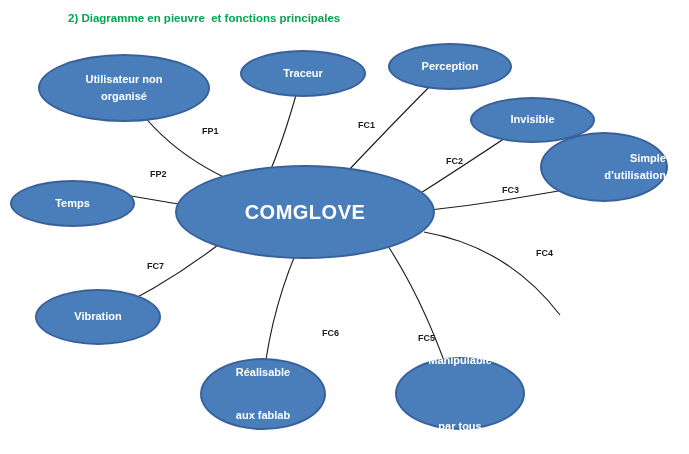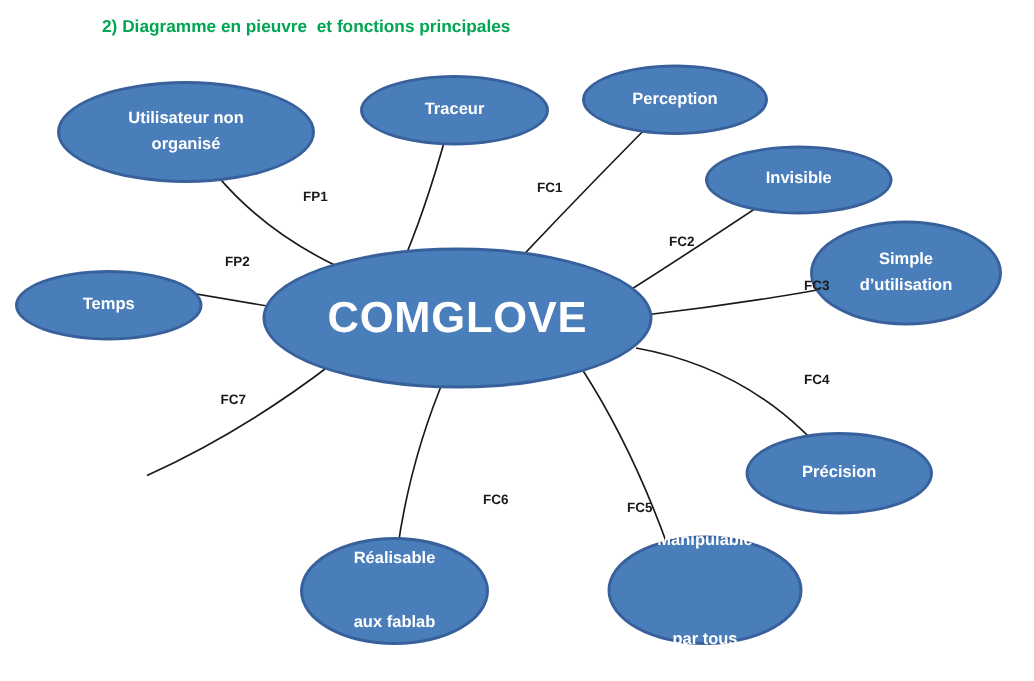--- a/index.html
+++ b/index.html
@@ -50,45 +50,45 @@
     color: #ffffff;
     font-weight: bold;
     font-size: 11px;
     line-height: 1.55;
     text-align: center;
     z-index: 1;
     box-sizing: border-box;
   }
   .node.center-node {
     left: 175px; top: 165px; width: 260px; height: 94px;
-    font-size: 29px;
+    font-size: 20px;
     letter-spacing: 0.5px;
   }
   #n-utilisateur { left: 38px;  top: 54px;  width: 172px; height: 68px; }
   #n-traceur     { left: 240px; top: 50px;  width: 126px; height: 47px; }
   #n-perception  { left: 388px; top: 43px;  width: 124px; height: 47px; }
   #n-invisible   { left: 470px; top: 97px;  width: 125px; height: 46px; }
-  #n-simple      { left: 540px; top: 147px; width: 128px; height: 70px; }
+  #n-simple      { left: 540px; top: 132px; width: 128px; height: 70px; align-items: flex-end; }
   #n-temps       { left: 10px;  top: 180px; width: 125px; height: 47px; text-align: center; }
   #n-vibration   { left: 35px;  top: 289px; width: 126px; height: 56px; }
   #n-realisable  { left: 200px; top: 358px; width: 126px; height: 72px; gap: 26px; }
-  #n-manipulable { left: 405px; top: 357px; width: 130px; height: 73px; gap: 48px; }
+  #n-manipulable { left: 395px; top: 357px; width: 130px; height: 73px; gap: 48px; }
   #n-precision   { left: 497px; top: 288px; width: 125px; height: 55px; }
   .lbl {
     position: absolute;
     font-size: 9px;
     font-weight: bold;
     color: #1a1a1a;
     z-index: 2;
   }
   #l-fp1 { left: 202px; top: 126px; }
   #l-fp2 { left: 150px; top: 169px; }
   #l-fc1 { left: 358px; top: 120px; }
   #l-fc2 { left: 446px; top: 156px; }
-  #l-fc3 { left: 502px; top: 185px; margin-left: 34px; }
+  #l-fc3 { left: 502px; top: 185px; }
   #l-fc4 { left: 524px; top: 248px; padding-left: 12px; }
   #l-fc5 { left: 374px; top: 333px; padding-left: 44px; }
   #l-fc6 { left: 294px; top: 328px; padding-left: 28px; }
   #l-fc7 { left: 147px; top: 261px; }
 </style>
 </head>
 <body>
 
 <div class="canvas">
 
@@ -130,34 +130,34 @@
 
   <div class="node" id="n-simple">
     <span>Simple</span>
     <span>d’utilisation</span>
   </div>
 
   <div class="node" id="n-temps">
     <span>Temps</span>
   </div>
 
+  <div class="node" id="n-vibration">
+    <span>Vibration</span>
+  </div>
 
   <div class="node" id="n-realisable">
     <span>Réalisable</span>
     <span>aux fablab</span>
   </div>
 
   <div class="node" id="n-manipulable">
     <span>Manipulable</span>
     <span>par tous</span>
   </div>
 
-  <div class="node" id="n-precision">
-    <span>Précision</span>
-  </div>
 
   <div class="lbl" id="l-fp1">FP1</div>
   <div class="lbl" id="l-fp2">FP2</div>
   <div class="lbl" id="l-fc1">FC1</div>
   <div class="lbl" id="l-fc2">FC2</div>
   <div class="lbl" id="l-fc3">FC3</div>
   <div class="lbl" id="l-fc4">FC4</div>
   <div class="lbl" id="l-fc5">FC5</div>
   <div class="lbl" id="l-fc6">FC6</div>
   <div class="lbl" id="l-fc7">FC7</div>

